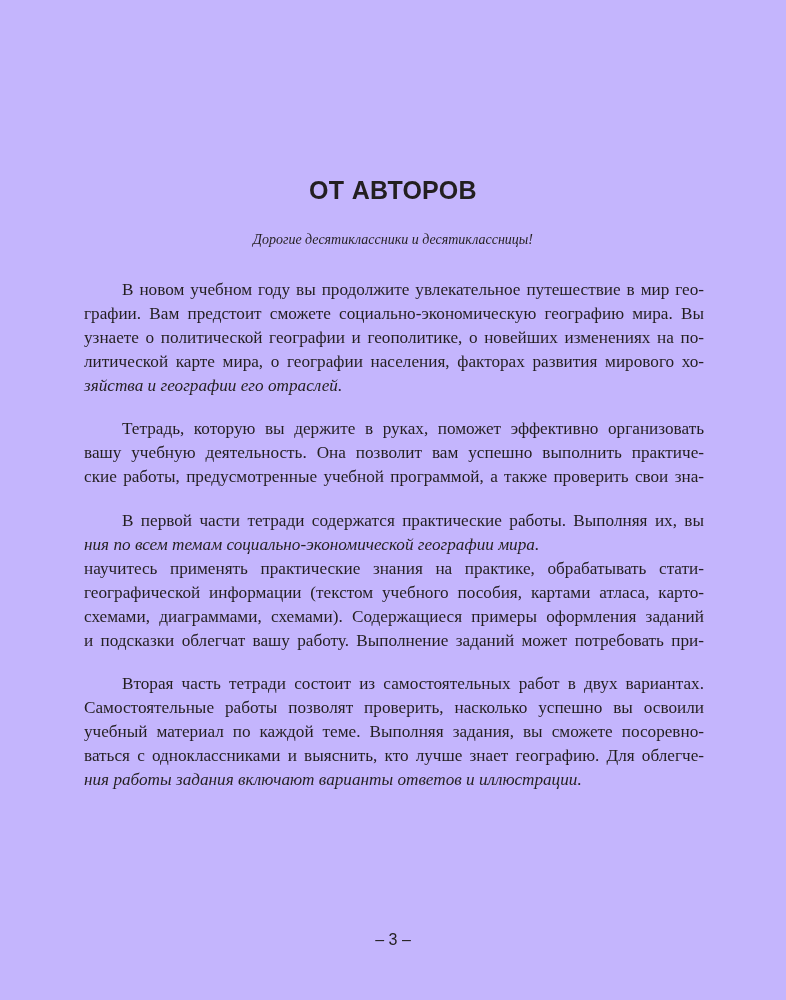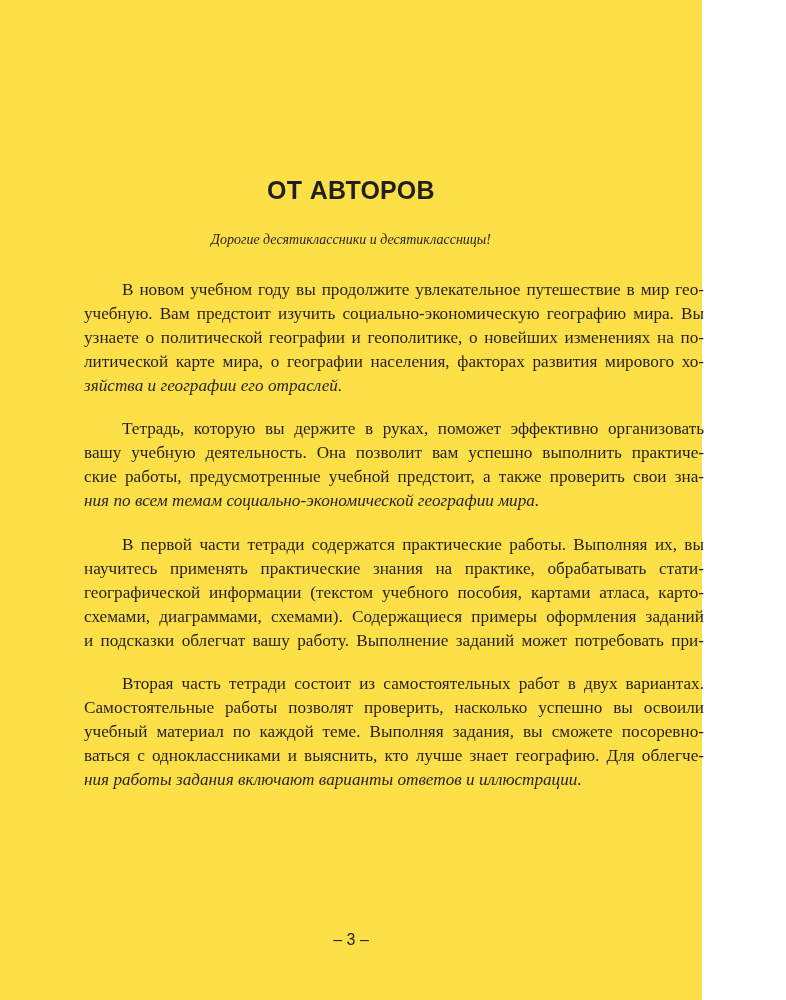--- a/index.html
+++ b/index.html
@@ -1,17 +1,17 @@
 <!DOCTYPE html>
 <html><head>
 <meta charset="utf-8">
 <style>
   html, body { margin: 0; padding: 0; background: #ffffff; }
   body { width: 786px; height: 1000px; position: relative; overflow: hidden; }
-  .page { position: absolute; left: 0; top: 0; width: 702px; height: 1000px; background: #fde047; }
+  .page { position: absolute; left: 0; top: 0; width: 786px; height: 1000px; background: #c4b5fd; }
   .title {
     position: absolute; left: 0; right: 0; top: 176px;
     text-align: center;
     font-family: "Liberation Sans", sans-serif;
     font-weight: bold; font-size: 25px; color: #231f20;
     letter-spacing: 0.3px;
   }
   .greeting {
     position: absolute; left: 0; right: 0; top: 232px;
     text-align: center;
@@ -50,29 +50,29 @@
 </style>
 </head>
 <body>
 
 <div class="page">
   <div class="title">ОТ АВТОРОВ</div>
   <div class="greeting">Дорогие десятиклассники и десятиклассницы!</div>
 
   <div class="body">
     <span class="line indent">В новом учебном году вы продолжите увлекательное путешествие в мир гео-</span>
-    <span class="line">учебную. Вам предстоит изучить социально-экономическую географию мира. Вы</span>
+    <span class="line">графии. Вам предстоит сможете социально-экономическую географию мира. Вы</span>
     <span class="line">узнаете о политической географии и геополитике, о новейших изменениях на по-</span>
     <span class="line">литической карте мира, о географии населения, факторах развития мирового хо-</span>
     <span class="line last">зяйства и географии его отраслей.</span>
     <span class="line indent">Тетрадь, которую вы держите в руках, поможет эффективно организовать</span>
     <span class="line">вашу учебную деятельность. Она позволит вам успешно выполнить практиче-</span>
-    <span class="line">ские работы, предусмотренные учебной предстоит, а также проверить свои зна-</span>
+    <span class="line">ские работы, предусмотренные учебной программой, а также проверить свои зна-</span>
+    <span class="line indent">В первой части тетради содержатся практические работы. Выполняя их, вы</span>
     <span class="line last">ния по всем темам социально-экономической географии мира.</span>
-    <span class="line indent">В первой части тетради содержатся практические работы. Выполняя их, вы</span>
     <span class="line">научитесь применять практические знания на практике, обрабатывать стати-</span>
     <span class="line">географической информации (текстом учебного пособия, картами атласа, карто-</span>
     <span class="line">схемами, диаграммами, схемами). Содержащиеся примеры оформления заданий</span>
     <span class="line">и подсказки облегчат вашу работу. Выполнение заданий может потребовать при-</span>
     <span class="line indent">Вторая часть тетради состоит из самостоятельных работ в двух вариантах.</span>
     <span class="line">Самостоятельные работы позволят проверить, насколько успешно вы освоили</span>
     <span class="line">учебный материал по каждой теме. Выполняя задания, вы сможете посоревно-</span>
     <span class="line">ваться с одноклассниками и выяснить, кто лучше знает географию. Для облегче-</span>
     <span class="line last">ния работы задания включают варианты ответов и иллюстрации.</span>
   </div>

